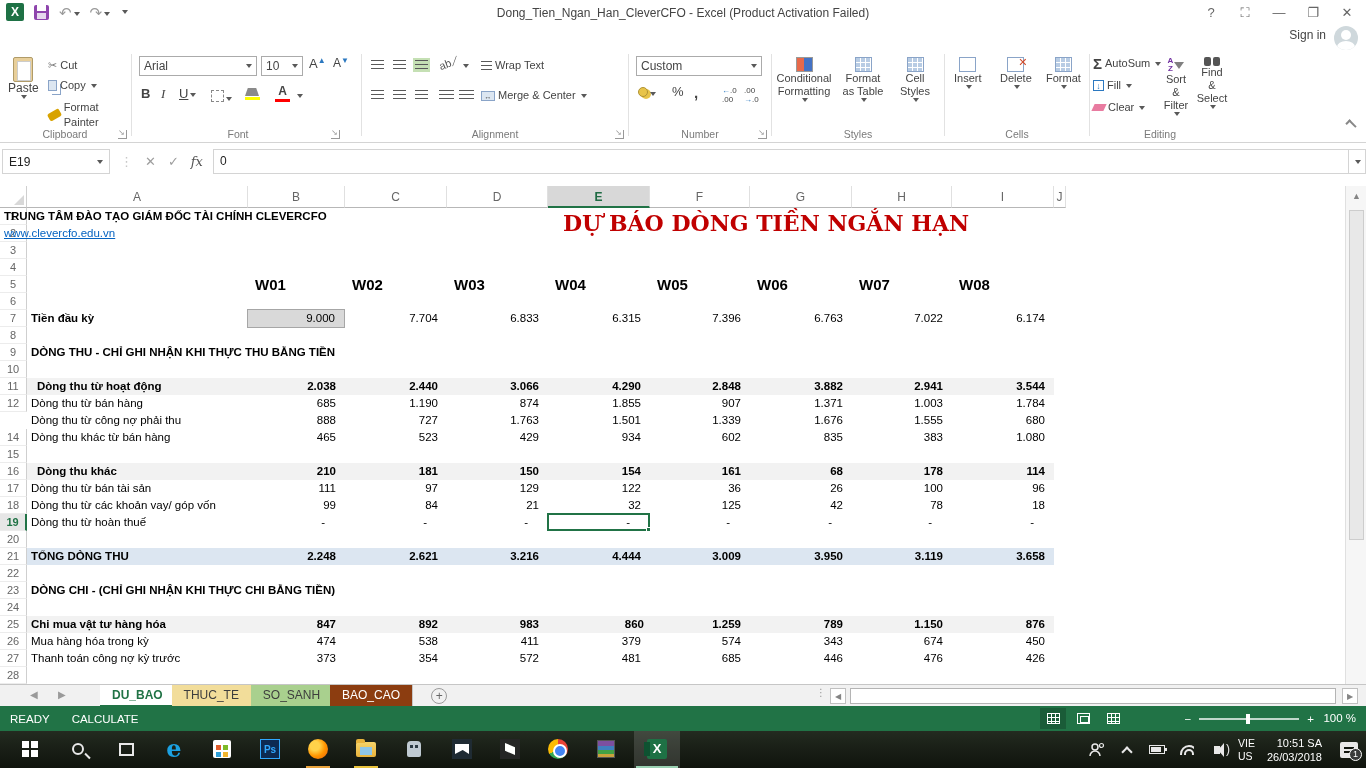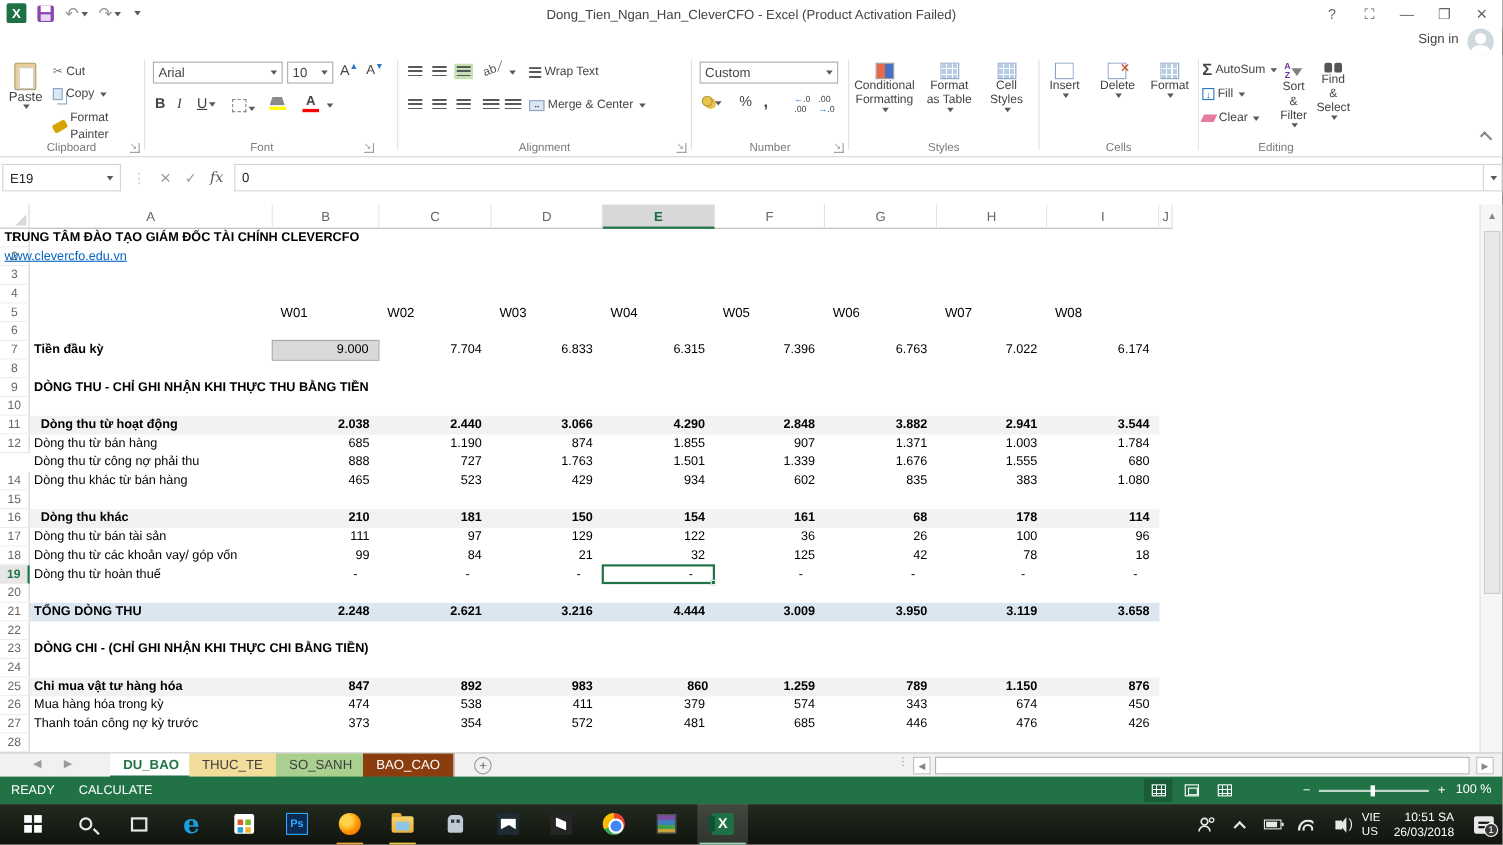--- a/index.html
+++ b/index.html
@@ -84,21 +84,21 @@
     border-bottom:1px solid #ececec;color:#666;font-size:11px;text-align:center;}
   .rowhead.sel{background:#e6e6e6;color:#217346;font-weight:bold;border-right:2px solid #217346;}
   #grid{position:absolute;left:0;top:22px;width:1340px;height:476px;overflow:hidden;}
   .band{position:absolute;height:17px;}
   .cell-label{position:absolute;height:17px;font-size:11.5px;line-height:17px;color:#000;white-space:nowrap;}
   .cell-num{position:absolute;height:17px;font-size:11.5px;line-height:17px;color:#000;text-align:right;}
   .b{font-weight:bold;}
   #company{white-space:nowrap;}
   #website{color:#0563c1;text-decoration:underline;font-size:11.5px;}
   #report-title{font-family:"DejaVu Serif","Liberation Serif",serif;font-weight:bold;font-size:22px;white-space:nowrap;}
-  .wh{position:absolute;height:17px;font-size:12px;line-height:17px;font-weight:normal;}
+  .wh{position:absolute;height:17px;font-size:15px;line-height:17px;font-weight:bold;}
   #sel-cell{position:absolute;border:2px solid #217346;background:transparent;}
   #sel-handle{position:absolute;width:5px;height:5px;background:#217346;border:1px solid #fff;}
   #vscroll{position:absolute;left:1345px;top:0;width:21px;height:498px;background:#f6f6f6;border-left:1px solid #e0e0e0;}
   .scr-arrow{position:absolute;left:2px;width:17px;height:17px;color:#848484;font-size:9px;text-align:center;line-height:17px;}
   #vthumb{position:absolute;left:3px;top:24px;width:15px;height:330px;background:#e8e8e8;border:1px solid #cdcdcd;}
 
   
   #tabbar{left:0;top:684px;width:1366px;height:22px;background:#f1f1f1;border-top:1px solid #c6c6c6;font-size:12px;}
   .tabnav{position:absolute;top:4px;color:#9a9a9a;font-size:10px;}
   .sheettab{position:absolute;top:0;height:22px;padding:0 12px;line-height:21px;color:#444;border-right:1px solid #c6c6c6;}
@@ -438,20 +438,21 @@
         <div class="rowhead" style="top: 396px; height: 17px; line-height: 17px;">23</div>
         <div class="rowhead" style="top: 413px; height: 17px; line-height: 17px;">24</div>
         <div class="rowhead" style="top: 430px; height: 17px; line-height: 17px;">25</div>
         <div class="rowhead" style="top: 447px; height: 17px; line-height: 17px;">26</div>
         <div class="rowhead" style="top: 464px; height: 17px; line-height: 17px;">27</div>
         <div class="rowhead" style="top: 481px; height: 17px; line-height: 17px;">28</div>
       </div>
     <div id="grid">
         <div class="cell-label b" id="company" style="left: 4px; top: 0px;">TRUNG TÂM ĐÀO TẠO GIÁM ĐỐC TÀI CHÍNH CLEVERCFO</div>
         <div class="cell-label" id="website" style="left: 4px; top: 17px;">www.clevercfo.edu.vn</div>
+        <div id="report-title" style="position: absolute; left: 563px; top: 2px; color: rgb(192, 0, 0);">DỰ BÁO DÒNG TIỀN NGẮN HẠN</div>
         <div class="wh" style="left: 255px; top: 68px;">W01</div>
         <div class="wh" style="left: 352px; top: 68px;">W02</div>
         <div class="wh" style="left: 454px; top: 68px;">W03</div>
         <div class="wh" style="left: 555px; top: 68px;">W04</div>
         <div class="wh" style="left: 657px; top: 68px;">W05</div>
         <div class="wh" style="left: 757px; top: 68px;">W06</div>
         <div class="wh" style="left: 859px; top: 68px;">W07</div>
         <div class="wh" style="left: 959px; top: 68px;">W08</div>
         <div class="cell-label b" style="left: 31px; top: 102px;">Tiền đầu kỳ</div>
         <div class="cell-num" style="left: 248px; width: 96px; top: 102px; background: rgb(217, 217, 217); outline: rgb(166, 166, 166) solid 1px; padding-right: 9px;">9.000</div>

